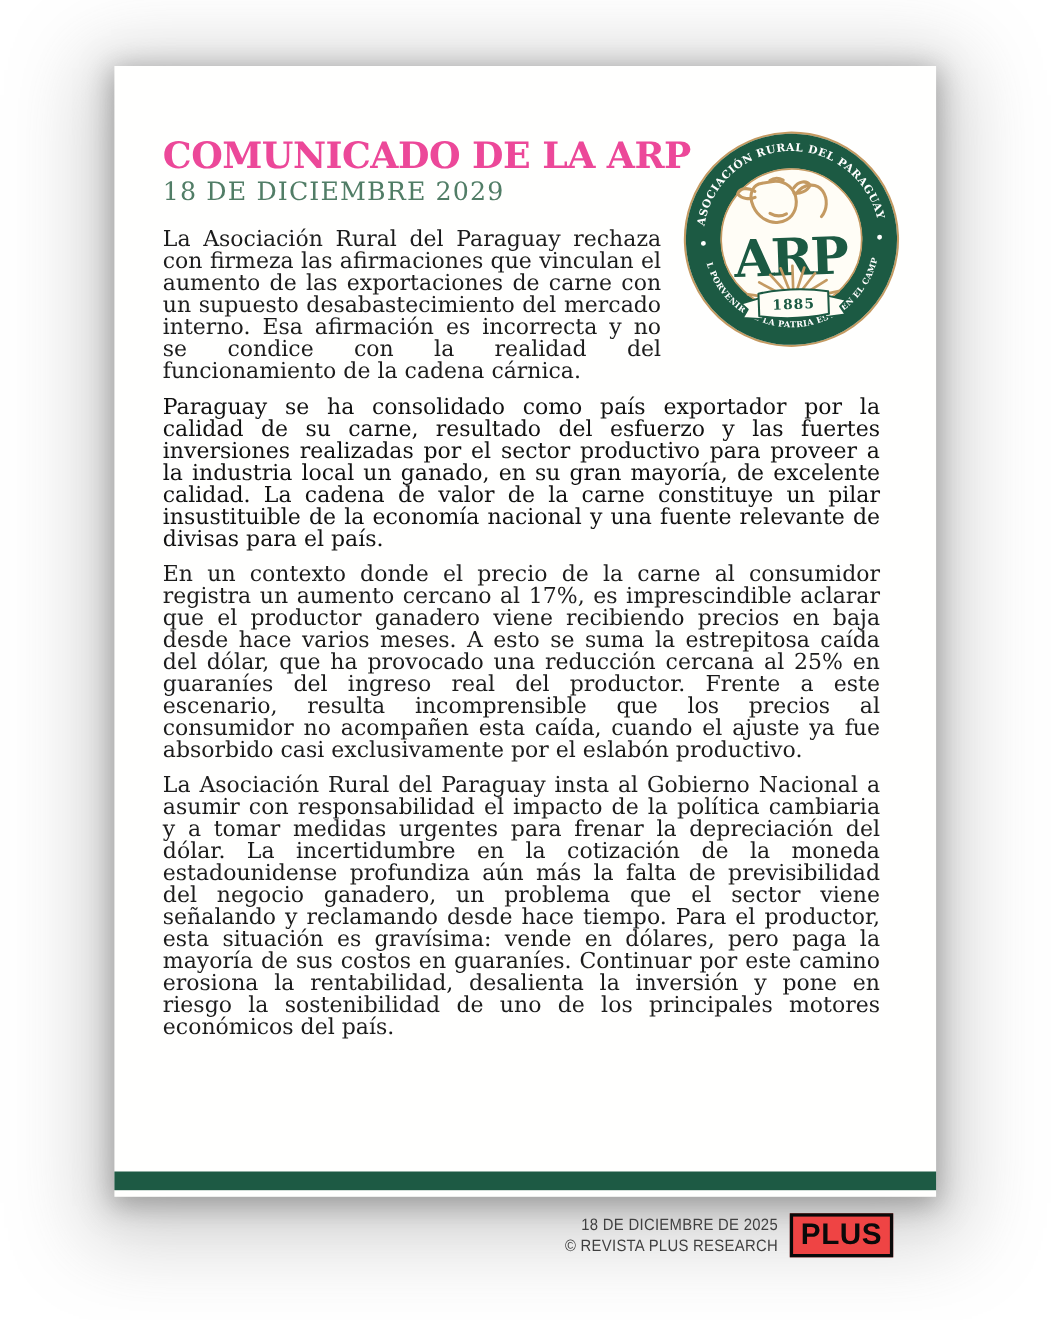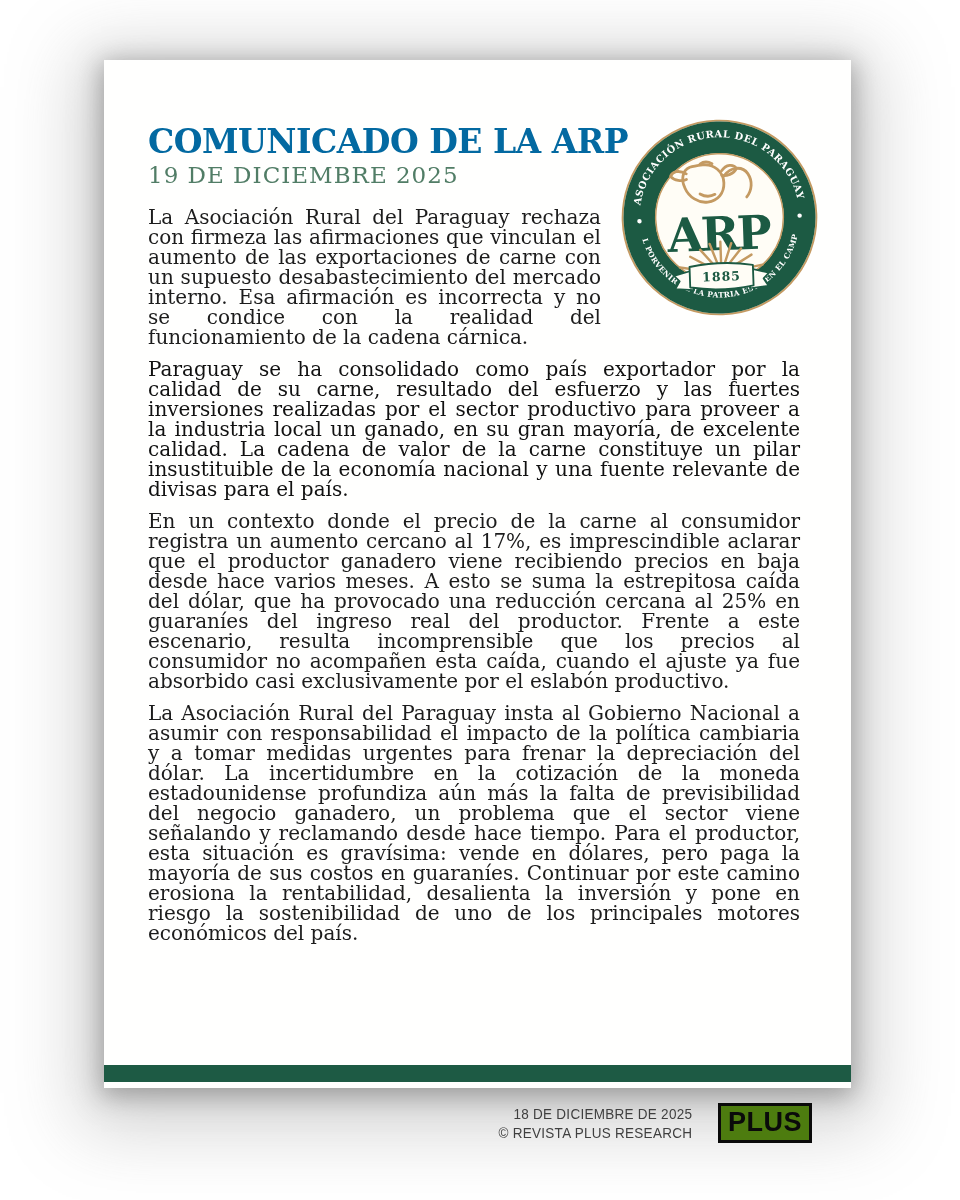--- a/index.html
+++ b/index.html
@@ -5,31 +5,31 @@
   html,body{margin:0;padding:0;background:#fff;}
   .scene{position:relative;width:960px;height:1200px;margin:0 auto;background:#fff;overflow:hidden;
          font-family:"DejaVu Serif",serif;}
   .sheet{position:absolute;left:104px;top:60px;width:747px;height:1028px;background:#fffffe;
          display:flex;flex-direction:column;
          box-shadow:0 5px 24px 3px rgba(95,95,95,.50), 0 16px 70px 24px rgba(120,120,120,.33);}
   .article{flex:1;position:relative;padding:54px 51px 0 44px;}
   .logo-wrap{position:absolute;top:55px;right:29px;width:205px;height:205px;transform:rotate(-2deg);}
   .logo-wrap svg{width:100%;height:100%;display:block;}
   h1.title{margin:10px 0 2px;font-size:33px;line-height:1.1;font-weight:700;letter-spacing:-.5px;
-           color:#0369a1;white-space:nowrap;}
+           color:#ec4899;white-space:nowrap;}
   h2.subtitle{margin:0 0 18px;font-size:23px;line-height:1.15;font-weight:400;letter-spacing:1px;
            color:#517d66;white-space:nowrap;}
   .article p{margin:0 0 12px;font-size:20px;line-height:20px;text-align:justify;color:#1c1c1c;}
   .article p.narrow{margin-right:199px;}
   .article p.bold{font-weight:400;color:#111;}
   .greenbar{height:17px;margin:0 0 6px 0;background:#1d5a44;}
-  .footer{position:absolute;top:1103px;right:148px;display:flex;align-items:center;gap:26px;}
+  .footer{position:absolute;top:1103px;right:148px;display:flex;align-items:center;gap:11px;}
   .footer-text{text-align:right;font-family:"Liberation Sans",sans-serif;font-size:15px;line-height:1.3;
            color:#3f3f3f;letter-spacing:.3px;transform:scaleX(.9);transform-origin:100% 50%;}
-  .plus-box{border:3px solid #0a0a0a;background:#4d7c0f;color:#0a0a0a;padding:3px 7px 4px;
+  .plus-box{border:3px solid #0a0a0a;background:#ef4444;color:#0a0a0a;padding:3px 7px 4px;
            font-family:"Liberation Sans",sans-serif;font-weight:700;font-size:27px;line-height:1;
            letter-spacing:.5px;}
   .ring-top{font-family:"DejaVu Serif",serif;font-size:10.5px;font-weight:700;fill:#fff;letter-spacing:.6px;}
   .ring-bottom{font-family:"DejaVu Serif",serif;font-size:8px;font-weight:700;fill:#fff;letter-spacing:.4px;}
   .monogram{font-family:"DejaVu Serif",serif;font-size:50px;font-weight:700;fill:#1c5a43;letter-spacing:-3px;}
   .year{font-family:"DejaVu Serif",serif;font-size:13.5px;font-weight:700;fill:#1c5a43;letter-spacing:1px;}
 </style>
 </head>
 <body>
 
@@ -71,21 +71,21 @@
           <g>
             <path d="M78,166 L59,171 L65,177 L60,185 L80,187 Z" fill="#fffdf6" stroke="#1c5a43" stroke-width="1.8" stroke-linejoin="round"></path>
             <path d="M142,166 L161,171 L155,177 L160,185 L140,187 Z" fill="#fffdf6" stroke="#1c5a43" stroke-width="1.8" stroke-linejoin="round"></path>
             <path d="M76,162 Q110,156 144,162 L144,184 Q110,190 76,184 Z" fill="#fffdf6" stroke="#1c5a43" stroke-width="2" stroke-linejoin="round"></path>
             <text class="year" x="110" y="178" text-anchor="middle">1885</text>
           </g>
         </svg>
       </div>
 
       <h1 class="title">COMUNICADO DE LA ARP</h1>
-      <h2 class="subtitle">19 DE DICIEMBRE 2025</h2>
+      <h2 class="subtitle">18 DE DICIEMBRE 2029</h2>
 
       <p class="narrow">La Asociación Rural del Paraguay rechaza con firmeza las afirmaciones que vinculan el aumento de las exportaciones de carne con un supuesto desabastecimiento del mercado interno. Esa afirmación es incorrecta y no se condice con la realidad del funcionamiento de la cadena cárnica.</p>
       <p class="bold">Paraguay se ha consolidado como país exportador por la calidad de su carne, resultado del esfuerzo y las fuertes inversiones realizadas por el sector productivo para proveer a la industria local un ganado, en su gran mayoría, de excelente calidad. La cadena de valor de la carne constituye un pilar insustituible de la economía nacional y una fuente relevante de divisas para el país.</p>
       <p>En un contexto donde el precio de la carne al consumidor registra un aumento cercano al 17%, es imprescindible aclarar que el productor ganadero viene recibiendo precios en baja desde hace varios meses. A esto se suma la estrepitosa caída del dólar, que ha provocado una reducción cercana al 25% en guaraníes del ingreso real del productor. Frente a este escenario, resulta incomprensible que los precios al consumidor no acompañen esta caída, cuando el ajuste ya fue absorbido casi exclusivamente por el eslabón productivo.</p>
       <p>La Asociación Rural del Paraguay insta al Gobierno Nacional a asumir con responsabilidad el impacto de la política cambiaria y a tomar medidas urgentes para frenar la depreciación del dólar. La incertidumbre en la cotización de la moneda estadounidense profundiza aún más la falta de previsibilidad del negocio ganadero, un problema que el sector viene señalando y reclamando desde hace tiempo. Para el productor, esta situación es gravísima: vende en dólares, pero paga la mayoría de sus costos en guaraníes. Continuar por este camino erosiona la rentabilidad, desalienta la inversión y pone en riesgo la sostenibilidad de uno de los principales motores económicos del país.</p>
     </div>
 
     <div class="greenbar"></div>
   </div>
 

